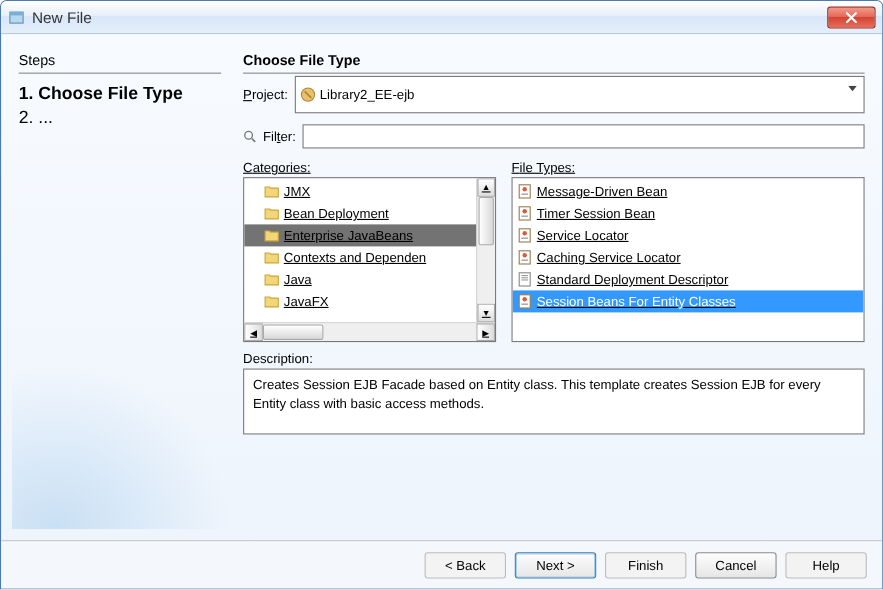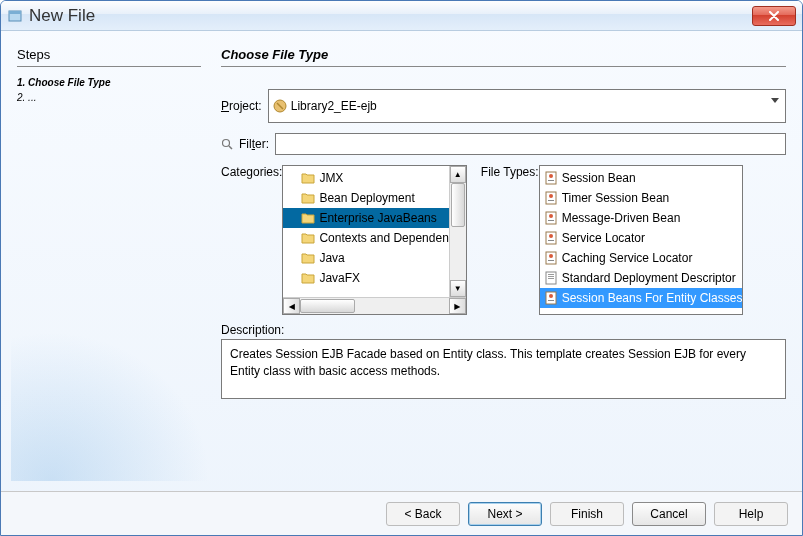--- a/index.html
+++ b/index.html
@@ -1,45 +1,45 @@
 <!DOCTYPE html>
 <html><head>
 <meta charset="utf-8">
 <style>
 * { box-sizing: border-box; margin: 0; padding: 0; }
 body { font-family: Tahoma, Arial, sans-serif; font-size: 12px; background: #fff; }
 .window { width: 803px; height: 536px; border: 1px solid #4a79b5; border-radius: 6px 6px 0 0; overflow: hidden; display: flex; flex-direction: column; background: linear-gradient(180deg, #f8fbff 0%, #edf4fc 100%); }
 .titlebar { height: 30px; background: linear-gradient(180deg, #fefefe 0%, #e8f0fa 45%, #d7e6f7 46%, #e4effb 100%); display: flex; align-items: center; padding: 0 6px; border-bottom: 1px solid #b8ccE0; }
 .titlebar .icon { width: 16px; height: 16px; margin-right: 6px; }
-.titlebar .title { flex: 1; color: #333; font-size: 17px; }
+.titlebar .title { flex: 1; color: #333; font-size: 14px; }
 .titlebar .close { width: 44px; height: 20px; background: linear-gradient(180deg, #f39b8b 0%, #e4695a 45%, #d3412f 46%, #e96d5e 100%); border: 1px solid #a02f20; border-radius: 3px; display: flex; align-items: center; justify-content: center; color: #fff; font-weight: bold; font-size: 13px; cursor: pointer; }
 .content { flex: 1; display: flex; padding: 10px; gap: 0; }
 .steps-panel { width: 200px; padding: 6px 10px 6px 6px; background: transparent; position: relative; }
 .steps-panel::after { content: ""; position: absolute; left: 0; bottom: 0; width: 200px; height: 150px; background: radial-gradient(ellipse at 20% 100%, rgba(90,160,220,0.25), transparent 70%); pointer-events: none; }
 .steps-panel h3 { font-size: 13px; font-weight: normal; border-bottom: 1px solid #888; padding-bottom: 4px; margin-bottom: 8px; }
 .steps-list { list-style: none; }
-.steps-list li { padding: 2px 0; font-size: 10px; font-style: italic; }
+.steps-list li { padding: 2px 0; font-size: 16px; }
 .steps-list li.bold { font-weight: bold; }
 .main-panel { flex: 1; padding: 6px 6px 6px 10px; display: flex; flex-direction: column; }
-.main-panel h3 { font-size: 13px; font-weight: bold; border-bottom: 1px solid #888; padding-bottom: 4px; margin-bottom: 22px; font-style: italic; }
+.main-panel h3 { font-size: 13px; font-weight: bold; border-bottom: 1px solid #888; padding-bottom: 4px; margin-bottom: 2px; }
 .row { display: flex; align-items: center; margin-bottom: 10px; gap: 6px; }
 .row label { font-size: 12px; }
 .row label .u { text-decoration: underline; }
 .project-select { flex: 1; height: 34px; border: 1px solid #7a7a7a; background: #fff; display: flex; align-items: center; padding: 0 4px; position: relative; }
 .project-select .proj-icon { width: 14px; height: 14px; margin-right: 4px; }
 .project-select .arrow { position: absolute; right: 2px; top: 2px; width: 16px; height: 16px; display: flex; align-items: center; justify-content: center; }
 .filter-input { flex: 1; height: 22px; border: 1px solid #7a7a7a; background: #fff; padding: 0 4px; }
 .lists-row { display: flex; gap: 14px; margin-bottom: 8px; }
-.list-col { flex: 1; display: flex; flex-direction: row; }
+.list-col { flex: 1; display: flex; flex-direction: column; text-decoration: underline; }
 .list-col label { margin-bottom: 2px; }
 .list-box { border: 1px solid #7a7a7a; background: #fff; height: 150px; display: flex; flex-direction: column; overflow: hidden; }
 .list-body { flex: 1; overflow: hidden; position: relative; }
 .cat-list { padding: 2px 0; }
 .cat-item { display: flex; align-items: center; height: 20px; padding-left: 18px; gap: 4px; white-space: nowrap; cursor: pointer; }
-.cat-item.selected { background: #0369a1; }
+.cat-item.selected { background: #737373; }
 .folder-icon { width: 14px; height: 12px; }
 .ft-list { padding: 2px 0; }
 .ft-item { display: flex; align-items: center; height: 20px; padding-left: 4px; gap: 4px; white-space: nowrap; cursor: pointer; }
 .ft-item.selected { background: #3399ff; color: #fff; }
 .file-icon { width: 14px; height: 14px; }
 .vscroll { width: 17px; background: #f0f0f0; border-left: 1px solid #ccc; display: flex; flex-direction: column; }
 .vscroll .btn { height: 17px; background: linear-gradient(180deg,#fff,#ddd); border: 1px solid #aaa; display: flex; align-items: center; justify-content: center; font-size: 8px; }
 .vscroll .track { flex: 1; background: #efefef; position: relative; }
 .vscroll .thumb { position: absolute; top: 0; left: 1px; right: 1px; height: 44px; background: linear-gradient(90deg,#fff,#d8d8d8); border: 1px solid #aaa; border-radius: 2px; }
 .hscroll { height: 17px; background: #f0f0f0; border-top: 1px solid #ccc; display: flex; }
@@ -181,37 +181,29 @@
           <label><span class="u">F</span>ile Types:</label>
           <div class="list-box">
             <div class="list-body">
               <div class="ft-list">
                   <div class="ft-item">
                     <span class="file-icon"><svg viewBox="0 0 14 14">
                         <rect x="2" y="1" width="10" height="12" fill="#fff" stroke="#9a7b4f"></rect>
                         <circle cx="7" cy="5" r="2" fill="#d95b3a"></circle>
                         <rect x="4" y="9" width="6" height="1" fill="#888"></rect>
                       </svg></span>
-                    <span>Session Bean</span>
+                    <span>Message-Driven Bean</span>
                   </div>
                   <div class="ft-item">
                     <span class="file-icon"><svg viewBox="0 0 14 14">
                         <rect x="2" y="1" width="10" height="12" fill="#fff" stroke="#9a7b4f"></rect>
                         <circle cx="7" cy="5" r="2" fill="#d95b3a"></circle>
                         <rect x="4" y="9" width="6" height="1" fill="#888"></rect>
                       </svg></span>
                     <span>Timer Session Bean</span>
-                  </div>
-                  <div class="ft-item">
-                    <span class="file-icon"><svg viewBox="0 0 14 14">
-                        <rect x="2" y="1" width="10" height="12" fill="#fff" stroke="#9a7b4f"></rect>
-                        <circle cx="7" cy="5" r="2" fill="#d95b3a"></circle>
-                        <rect x="4" y="9" width="6" height="1" fill="#888"></rect>
-                      </svg></span>
-                    <span>Message-Driven Bean</span>
                   </div>
                   <div class="ft-item">
                     <span class="file-icon"><svg viewBox="0 0 14 14">
                         <rect x="2" y="1" width="10" height="12" fill="#fff" stroke="#9a7b4f"></rect>
                         <circle cx="7" cy="5" r="2" fill="#d95b3a"></circle>
                         <rect x="4" y="9" width="6" height="1" fill="#888"></rect>
                       </svg></span>
                     <span>Service Locator</span>
                   </div>
                   <div class="ft-item">

